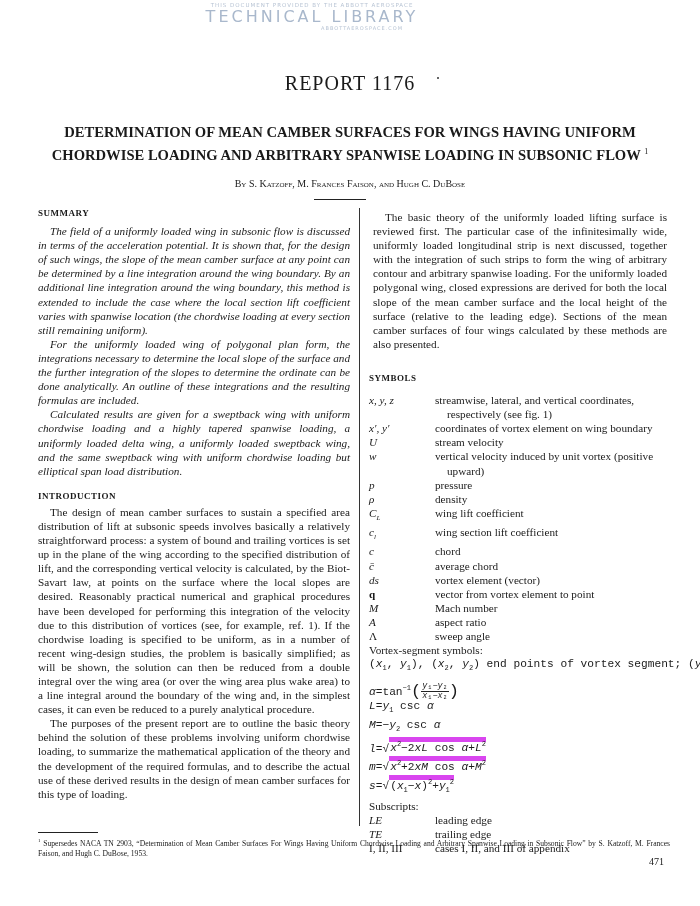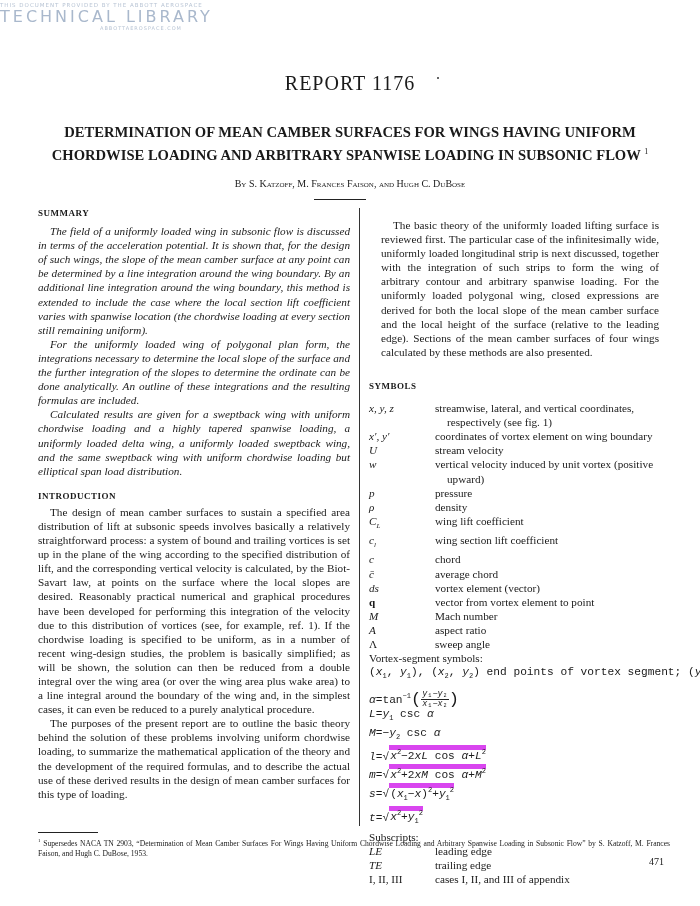--- a/index.html
+++ b/index.html
@@ -2,22 +2,22 @@
 <html><head>
 <meta charset="utf-8">
 <style>
   html, body { margin: 0; padding: 0; background: #ffffff; }
   body {
     width: 700px; height: 906px; position: relative; overflow: hidden;
     font-family: "DejaVu Serif", "Liberation Serif", serif;
     color: #1a1a1a;
   }
   .watermark {
-    position: absolute; top: 2px; left: 0; width: 554px; 
-    color: #b8c4d4; font-family: "DejaVu Sans", sans-serif;
+    position: absolute; top: 2px; left: 0; width: 554px; text-align: center;
+    color: #b8c4d4; font-family: "DejaVu Sans", sans-serif; padding-left: 35px;
   }
   .watermark .wm1 { font-size: 5.5px; letter-spacing: 1px; line-height: 7px; }
   .watermark .wm2 { font-size: 16px; letter-spacing: 3px; line-height: 16px; color: #a9b8cc; }
   .watermark .wm3 { font-size: 5px; letter-spacing: 1px; line-height: 6px; padding-left: 100px; }
   .report-title {
     position: absolute; top: 72px; left: 0; width: 700px; text-align: center;
     font-family: "Liberation Serif", serif; font-weight: normal; font-size: 20px; letter-spacing: 1px;
   }
   .main-title {
     position: absolute; top: 123px; left: 20px; width: 660px; text-align: center;
@@ -39,21 +39,21 @@
   }
   .col-divider { position: absolute; top: 208px; left: 359px; height: 618px; border-left: 1px solid #333; }
   h3 {
     margin: 0; font-size: 9px; font-weight: bold; letter-spacing: 0.5px;
     font-family: "Liberation Serif", serif;
   }
   .summary p { font-style: italic; margin: 0; text-indent: 12px; }
   .intro-head { margin-top: 11px; margin-bottom: 2px; }
   .intro p { margin: 0; text-indent: 12px; }
   .summary-head { margin-bottom: 4px; }
-  .right-intro p { margin: 12px; text-indent: 12px; }
+  .right-intro p { margin: 4px; text-indent: 12px; }
   .symbols-head { margin-top: 20px; margin-bottom: 8px; }
   .sym-table { border-collapse: collapse; width: 100%; }
   .sym-table td { padding: 0; vertical-align: top; line-height: 14.1px; }
   .sym-table td.sym { width: 66px; font-style: italic; }
   .sym-table td.sym.upright { font-style: normal; }
   .sym-table td.def { text-align: justify; }
   .sym-table td.def .cont { display: block; padding-left: 12px; text-align: left; }
   .formula { font-style: normal; white-space: nowrap; line-height: 15.2px; font-family: Liberation Mono, monospace; }
   .formula i { font-style: italic; }
   .frac { display: inline-block; vertical-align: middle; text-align: center; font-size: 8.5px; line-height: 9px; }
@@ -182,21 +182,20 @@
 
   <div>Vortex-segment symbols:</div>
   <div class="formula">(<i>x</i><sub style="font-size:7px;">1</sub>, <i>y</i><sub style="font-size:7px;">1</sub>), (<i>x</i><sub style="font-size:7px;">2</sub>, <i>y</i><sub style="font-size:7px;">2</sub>) <span>end points of vortex segment;</span> (<i>y</i><sub style="font-size:7px;">1</sub>&gt;<i>y</i><sub style="font-size:7px;">2</sub>)</div>
 
   <div class="formula" style="height:22px;line-height:22px;"><i>α</i>=tan<sup style="font-size:7px;">−1</sup><span class="paren">(</span><span class="frac"><span class="num"><i>y</i>₁−<i>y</i>₂</span><span><i>x</i>₁−<i>x</i>₂</span></span><span class="paren">)</span></div>
   <div class="formula"><i>L</i>=<i>y</i><sub style="font-size:7px;">1</sub> csc <i>α</i></div>
   <div class="formula"><i>M</i>=−<i>y</i><sub style="font-size:7px;">2</sub> csc <i>α</i></div>
   <div class="formula"><i>l</i>=√<span class="sqrt"><i>x</i><sup style="font-size:7px;">2</sup>−2<i>xL</i> cos <i>α</i>+<i>L</i><sup style="font-size:7px;">2</sup></span></div>
   <div class="formula"><i>m</i>=√<span class="sqrt"><i>x</i><sup style="font-size:7px;">2</sup>+2<i>xM</i> cos <i>α</i>+<i>M</i><sup style="font-size:7px;">2</sup></span></div>
   <div class="formula"><i>s</i>=√<span class="sqrt">(<i>x</i><sub style="font-size:7px;">1</sub>−<i>x</i>)<sup style="font-size:7px;">2</sup>+<i>y</i><sub style="font-size:7px;">1</sub><sup style="font-size:7px;">2</sup></span></div>
-  <div class="formula"><i>t</i>=√<span class="sqrt"><i>x</i><sup style="font-size:7px;">2</sup>+<i>y</i><sub style="font-size:7px;">1</sub><sup style="font-size:7px;">2</sup></span></div>
 
   <div>Subscripts:</div>
   <table class="sym-table">
     <tbody>
       <tr>
         <td class="sym">LE</td>
         <td class="def">leading edge</td>
       </tr>
       <tr>
         <td class="sym">TE</td>

